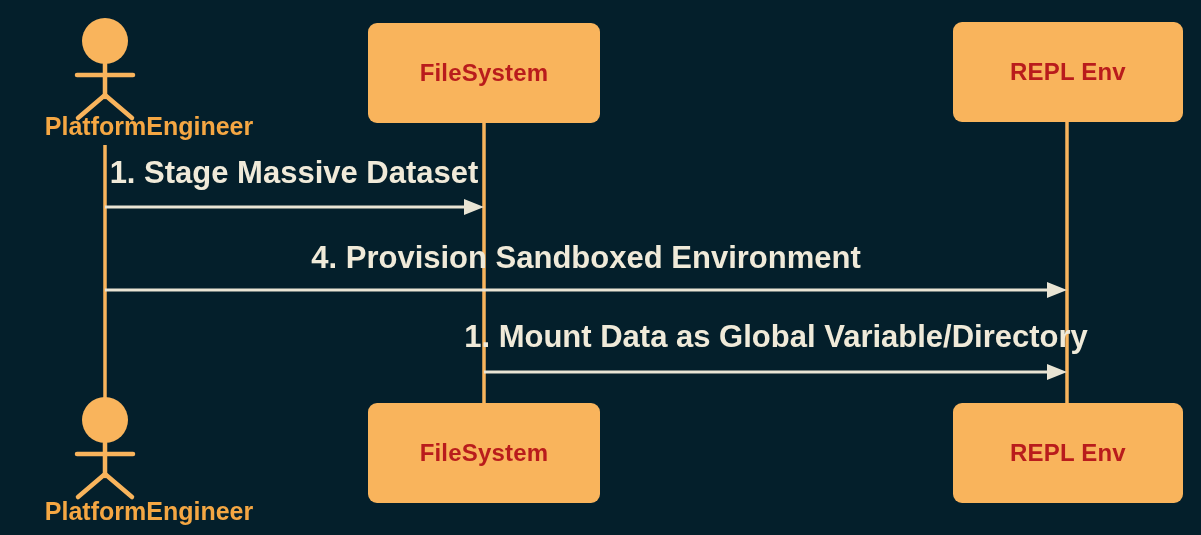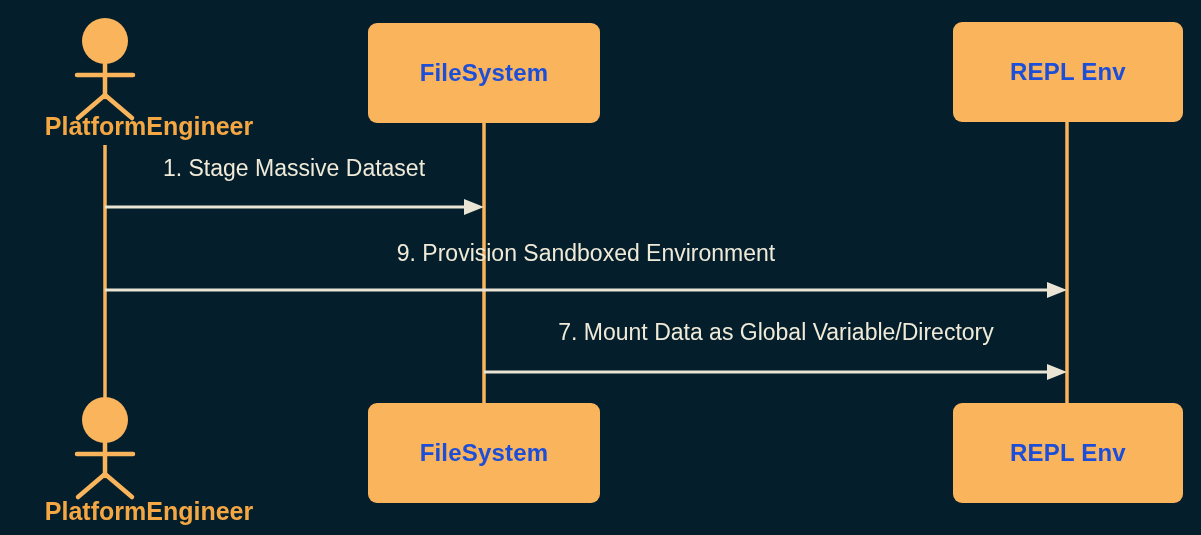--- a/index.html
+++ b/index.html
@@ -20,21 +20,21 @@
     left: 0;
     top: 0;
   }
   .participant {
     position: absolute;
     background: #F9B45C;
     border-radius: 9px;
     display: flex;
     align-items: center;
     justify-content: center;
-    color: #1d4ed8;
+    color: #b91c1c;
     font-size: 24px;
     font-weight: 600;
     letter-spacing: 0.2px;
   }
   .box-fs-top    { left: 368px; top: 23px;  width: 232px; height: 100px; }
   .box-repl-top  { left: 953px; top: 22px;  width: 230px; height: 100px; }
   .box-fs-bot    { left: 368px; top: 403px; width: 232px; height: 100px; }
   .box-repl-bot  { left: 953px; top: 403px; width: 230px; height: 100px; }
   .actor-label {
     position: absolute;
@@ -45,22 +45,22 @@
     font-weight: 600;
     white-space: nowrap;
     margin-left: 44px;
   }
   .actor-label-top { top: 112px; }
   .actor-label-bot { top: 497px; }
   .message-label {
     position: absolute;
     transform: translateX(-50%);
     color: #F0EAD9;
-    font-size: 23px;
-    font-weight: 400;
+    font-size: 31px;
+    font-weight: 700;
     white-space: nowrap;
   }
   .msg1 { left: 294px; top: 155px; }
   .msg2 { left: 586px; top: 240px; }
   .msg3 { left: 776px; top: 319px; }
 </style>
 </head>
 <body>
 
 <div class="stage">
@@ -107,16 +107,16 @@
     <span>FileSystem</span>
   </div>
   <div class="participant box-repl-bot">
     <span>REPL Env</span>
   </div>
 
   <div class="actor-label actor-label-top">PlatformEngineer</div>
   <div class="actor-label actor-label-bot">PlatformEngineer</div>
 
   <div class="message-label msg1">1. Stage Massive Dataset</div>
-  <div class="message-label msg2">9. Provision Sandboxed Environment</div>
-  <div class="message-label msg3">7. Mount Data as Global Variable/Directory</div>
+  <div class="message-label msg2">4. Provision Sandboxed Environment</div>
+  <div class="message-label msg3">1. Mount Data as Global Variable/Directory</div>
 
 </div>
 
 </body></html>

